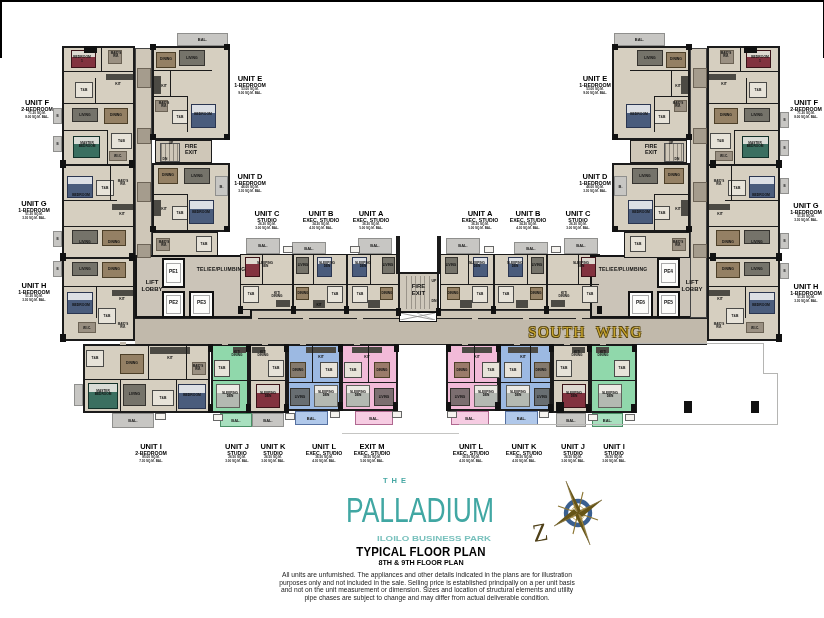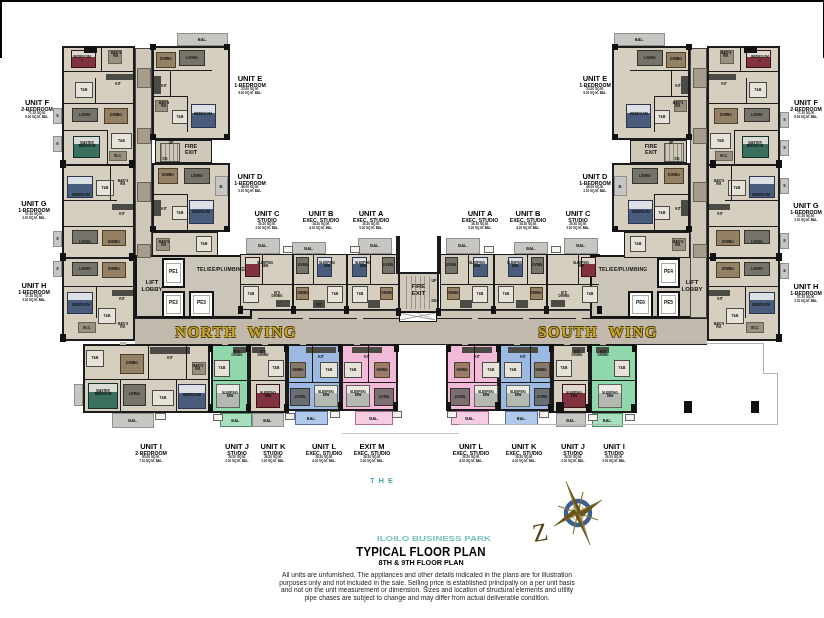--- a/index.html
+++ b/index.html
@@ -38,23 +38,22 @@
 <div class="a" style="left:0;top:0;width:824px;height:2px;background:#000;"></div>
 
 <div class="a" style="left:0;top:0;width:1.5px;height:58px;background:#000;"></div>
 
 <div class="a" style="right:0;top:0;width:1.5px;height:58px;background:#000;"></div>
 
 <div class="a" style="left:230px;top:310px;width:372px;height:9px;background:#ccc4b5;border-top:1px solid #333;"></div>
 
 <div class="a" style="left:135px;top:318px;width:572px;height:25px;background:#c1b9ab;border-top:1.5px solid #222;border-bottom:1.5px solid #222;"></div>
 
-<div class="a" style="left:166px;top:323px;width:140px;text-align:center;font-family:'Liberation Serif',serif;font-weight:bold;font-size:15.5px;letter-spacing:1.2px;color:#c9a52f;text-shadow:-0.6px -0.6px 0 #53430f,0.6px 0.6px 0 #53430f,0.6px -0.6px 0 #53430f,-0.6px 0.6px 0 #53430f;z-index:50;">NORTH&nbsp;&nbsp;WING</div>
-
-<div class="a" style="left:528px;top:323px;width:140px;text-align:center;font-family:'Liberation Serif',serif;font-weight:bold;font-size:15.5px;letter-spacing:1.2px;color:#c9a52f;text-shadow:-0.6px -0.6px 0 #53430f,0.6px 0.6px 0 #53430f,0.6px -0.6px 0 #53430f,-0.6px 0.6px 0 #53430f;z-index:50;">SOUTH&nbsp;&nbsp;WING</div>
+
+<div class="a" style="left:528px;top:323px;width:140px;font-family:'Liberation Serif',serif;font-weight:normal;font-size:15.5px;letter-spacing:1.2px;color:#c9a52f;text-shadow:-0.6px -0.6px 0 #53430f,0.6px 0.6px 0 #53430f,0.6px -0.6px 0 #53430f,-0.6px 0.6px 0 #53430f;z-index:50;">SOUTH&nbsp;&nbsp;WING</div>
 
 <div class="room" style="left:62px;top:46px;width:73px;height:295px;border-width:2px;"></div>
 
 <div class="bal" style="left:53px;top:108px;width:9px;height:16px;font-size:3px;padding-top:6px;">B</div>
 
 <div class="bal" style="left:53px;top:136px;width:9px;height:16px;font-size:3px;padding-top:6px;">B</div>
 
 <div class="bal" style="left:53px;top:231px;width:9px;height:16px;font-size:3px;padding-top:6px;">B</div>
 
 <div class="bal" style="left:53px;top:261px;width:9px;height:16px;font-size:3px;padding-top:6px;">B</div>
@@ -1221,22 +1220,27 @@
       <s>3.00 SQ.M. BAL.</s>
     </div>
 
 <div class="ul" style="left:591px;top:443px;width:46px;">
       <b>UNIT I</b>
       <i>STUDIO</i>
       <s>26.50 SQ.M.</s>
       <s>3.00 SQ.M. BAL.</s>
     </div>
 
-<div class="a" style="left:370px;top:476px;width:40px;text-align:left;font-size:7.5px;letter-spacing:4px;color:#47a8a4;font-weight:bold;">THE</div>
-
+<div class="a" style="left:370px;top:476px;width:40px;text-align:right;font-size:7.5px;letter-spacing:4px;color:#47a8a4;font-weight:bold;">THE</div>
+
+<div class="a" style="left:340px;top:486px;width:160px;height:40px;">
+<svg width="160" height="40" viewBox="0 0 160 40">
+        <text x="6" y="36" textLength="148" lengthAdjust="spacingAndGlyphs" font-family="Liberation Sans,sans-serif" font-size="35" fill="#41a7a3">PALLADIUM</text>
+      </svg>
+</div>
 
 <div class="a" style="left:340px;top:529px;width:160px;height:10px;">
 <svg width="160" height="10" viewBox="0 0 160 10">
         <text x="37" y="8" textLength="114" lengthAdjust="spacingAndGlyphs" font-family="Liberation Sans,sans-serif" font-size="7" font-weight="bold" fill="#79c1bd">ILOILO BUSINESS PARK</text>
       </svg>
 </div>
 
 <div class="a" style="left:321px;top:544px;width:200px;text-align:center;font-size:13px;font-weight:bold;color:#000;letter-spacing:0.2px;transform:scaleX(0.88);">TYPICAL FLOOR PLAN</div>
 
 <div class="a" style="left:321px;top:558px;width:200px;text-align:center;font-size:8px;font-weight:bold;color:#000;transform:scaleX(0.9);">8TH &amp; 9TH FLOOR PLAN</div>

